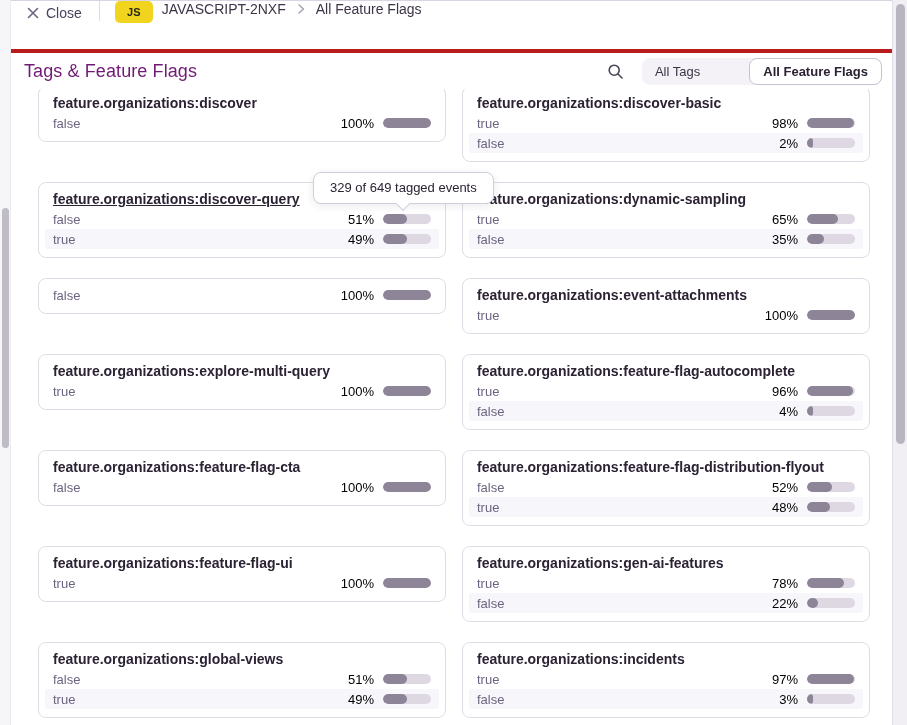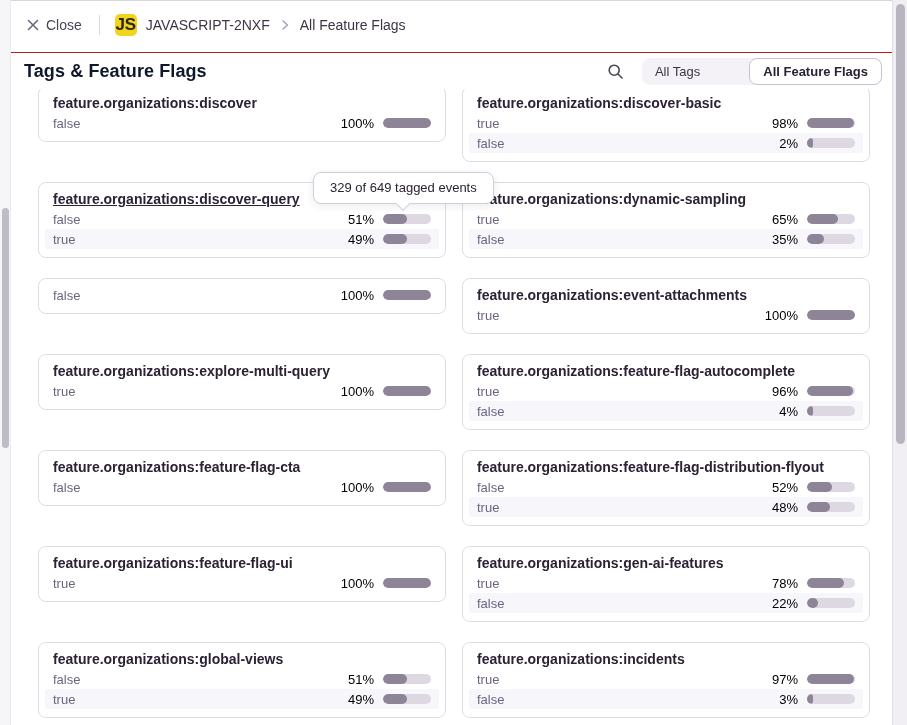--- a/index.html
+++ b/index.html
@@ -23,39 +23,39 @@
   }
 
   
   .drawer {
     position: absolute; left: 11px; top: 0; right: 0; bottom: 0;
     background: #fff; border-top: 1px solid #d9d4e1;
   }
 
   
   .topbar {
-    height: 52px; display: flex; align-items: center;
-    padding: 0 20px 4px 13px; border-bottom: 1px solid #b91c1c;
+    height: 52px; display: flex; align-items: flex-start;
+    padding: 0 20px 4px 13px; border-bottom: 4px solid #b91c1c;
   }
   .close-btn {
     display: flex; align-items: center; gap: 6px; border: 0; background: transparent;
     font: 14px "Liberation Sans", sans-serif; color: #49435a; cursor: pointer; padding: 4px 2px;
   }
   .topbar .divider { width: 1px; height: 20px; background: #e0dce5; margin: 0 15px; }
   .js-badge {
-    width: 22px; height: 22px; border-radius: 5px; background: #f1d41d;
+    width: 38px; height: 22px; border-radius: 5px; background: #f1d41d;
     display: flex; align-items: center; justify-content: center;
-    font-size: 17px; font-weight: 700; color: #2a2715; margin-right: 9px;
+    font-size: 11px; font-weight: 700; color: #2a2715; margin-right: 9px;
   }
   .crumb { font-size: 14px; color: #3e3446; text-decoration: none; }
   .crumb-sep { display: flex; align-items: center; margin: 0 7px; }
 
   
   .header { height: 36px; display: flex; align-items: center; padding: 0 25px 0 13px; }
-  .page-title { font-size: 18px; font-weight: 700; color: #0f172a; letter-spacing: .1px; }
+  .page-title { font-size: 18px; font-weight: 400; color: #701a75; letter-spacing: .1px; }
   .header-spacer { flex: 1; }
   .search-btn {
     width: 28px; height: 28px; border: 0; background: transparent; cursor: pointer;
     display: flex; align-items: center; justify-content: center; margin-right: 12px;
   }
   .segmented {
     display: flex; align-items: stretch; height: 27px;
     background: #f4f2f7; border-radius: 8px; gap: 36px;
   }
   .segment {

